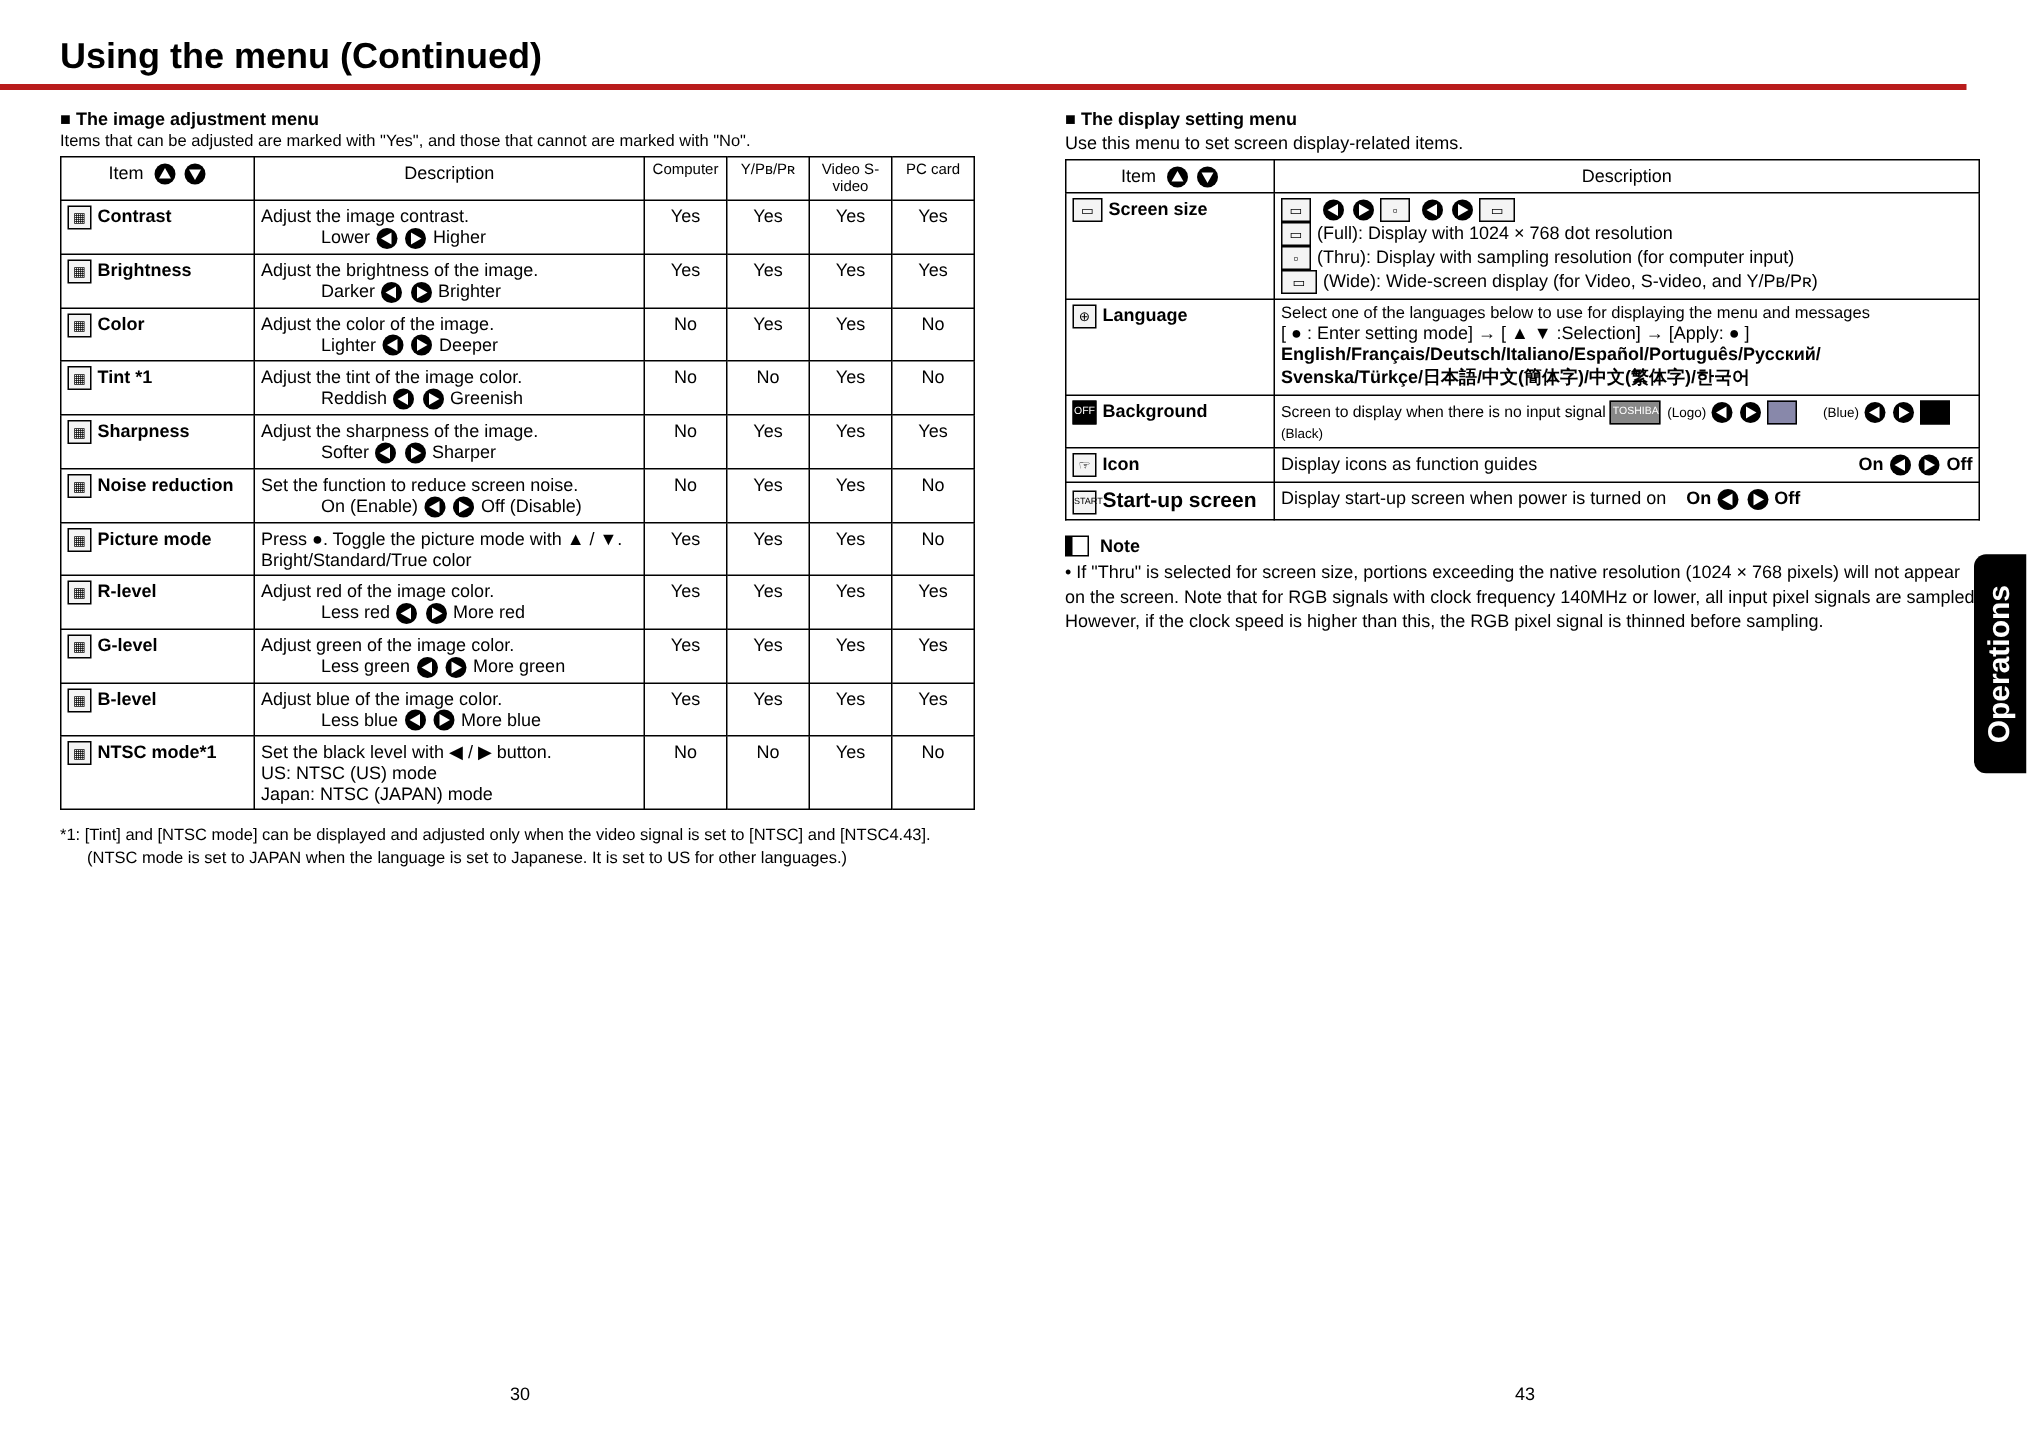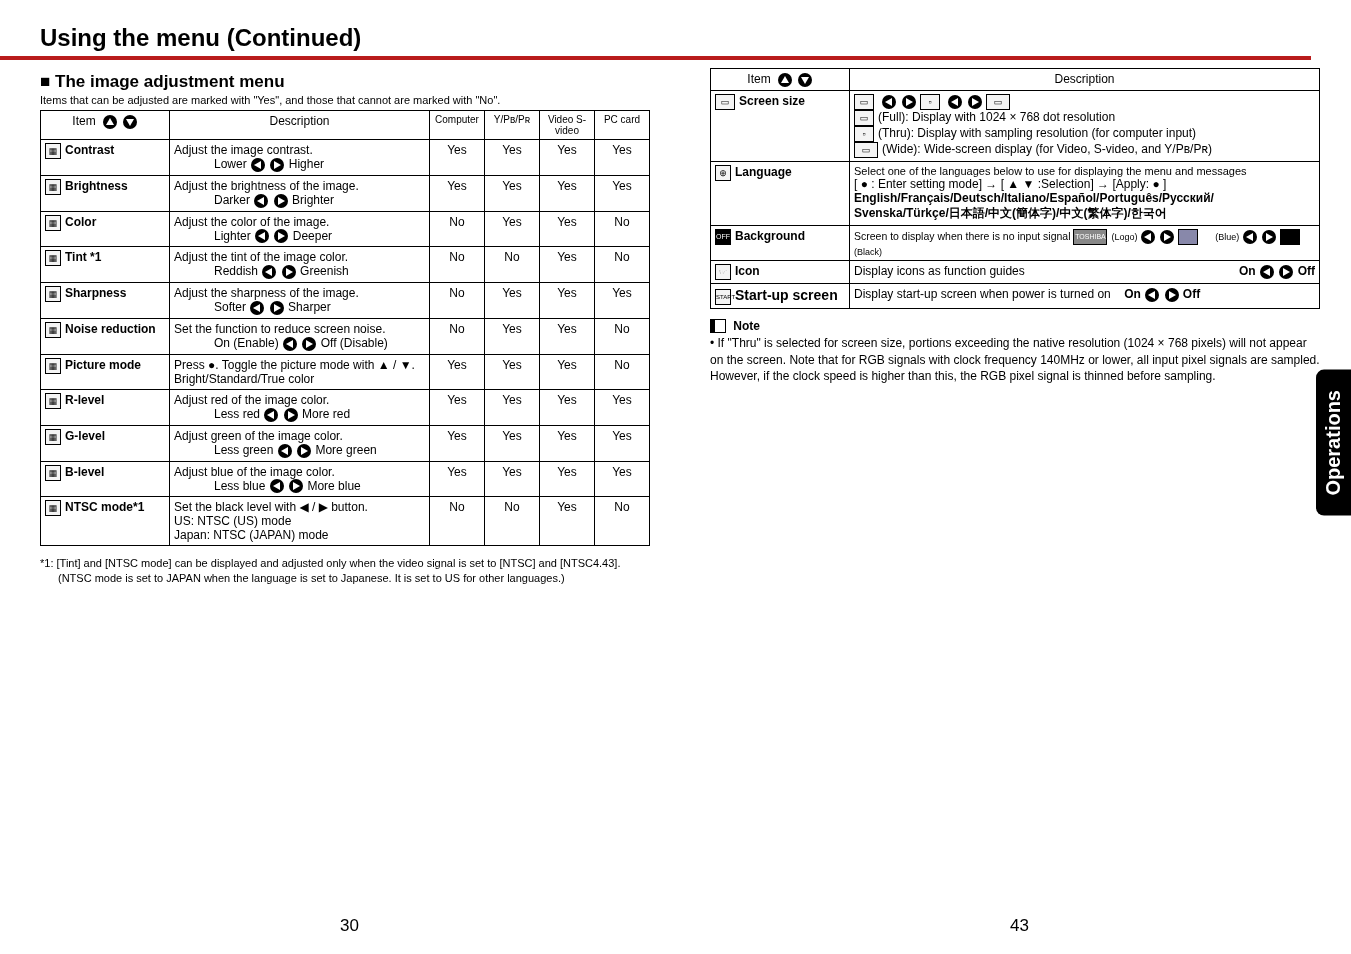--- a/index.html
+++ b/index.html
@@ -23,21 +23,21 @@
   }
   .columns {
     display: flex;
     padding: 4px 40px 0 40px;
     gap: 60px;
   }
   .col {
     flex: 0 0 610px;
   }
   .section-head {
-    font-size: 17px;
+    font-size: 12px;
     font-weight: bold;
     margin: 8px 0 2px 0;
   }
   .sq { font-family: Arial; }
   .section-sub {
     font-size: 12px;
     margin-bottom: 2px;
   }
   table.grid {
     border-collapse: collapse;
@@ -65,21 +65,21 @@
     background: #000;
     border-radius: 50%;
     position: relative;
     vertical-align: middle;
     margin: 0 1px;
   }
   .arrow-btn svg { position: absolute; top:2px; left:2px; fill:#fff; }
   .note-head { font-weight: bold; margin-top: 10px; }
   .note-text { font-size: 12px; line-height: 1.35; margin-top: 2px; }
   .footnote { font-size: 11px; line-height: 1.35; margin-top: 10px; padding-left: 18px; text-indent: -18px;}
-  .pagenum { position: absolute; bottom: 18px; font-size: 17px; text-align: center; }
+  .pagenum { position: absolute; bottom: 18px; font-size: 12px; text-align: center; }
   .pagenum.left { left: 340px; }
   .pagenum.right { left: 1010px; }
   .side-tab {
     position: absolute;
     right: 0;
     top: 370px;
     background: #000;
     color: #fff;
     writing-mode: vertical-rl;
     transform: rotate(180deg);
@@ -288,20 +288,24 @@
             <td class="yn">Yes</td>
             <td class="yn">No</td>
           </tr>
         </tbody>
     </table>
 
     <div class="footnote">*1: [Tint] and [NTSC mode] can be displayed and adjusted only when the video signal is set to [NTSC] and [NTSC4.43]. (NTSC mode is set to JAPAN when the language is set to Japanese. It is set to US for other languages.)</div>
   </div>
 
   <div class="col">
+    <div class="section-head">
+      <span class="sq">■ </span><span>The display setting menu</span>
+    </div>
+    <div class="section-sub">Use this menu to set screen display-related items.</div>
 
     <table class="grid tight">
       <tbody>
           <tr>
         <th class="item-col icon-cell" style="width:130px;">
           <span>Item</span>&nbsp;
           <span class="arrow-btn"><svg width="10" height="10">
                   <polygon points="5,1 9,8 1,8"></polygon>
                 </svg></span>
           <span class="arrow-btn"><svg width="10" height="10">

